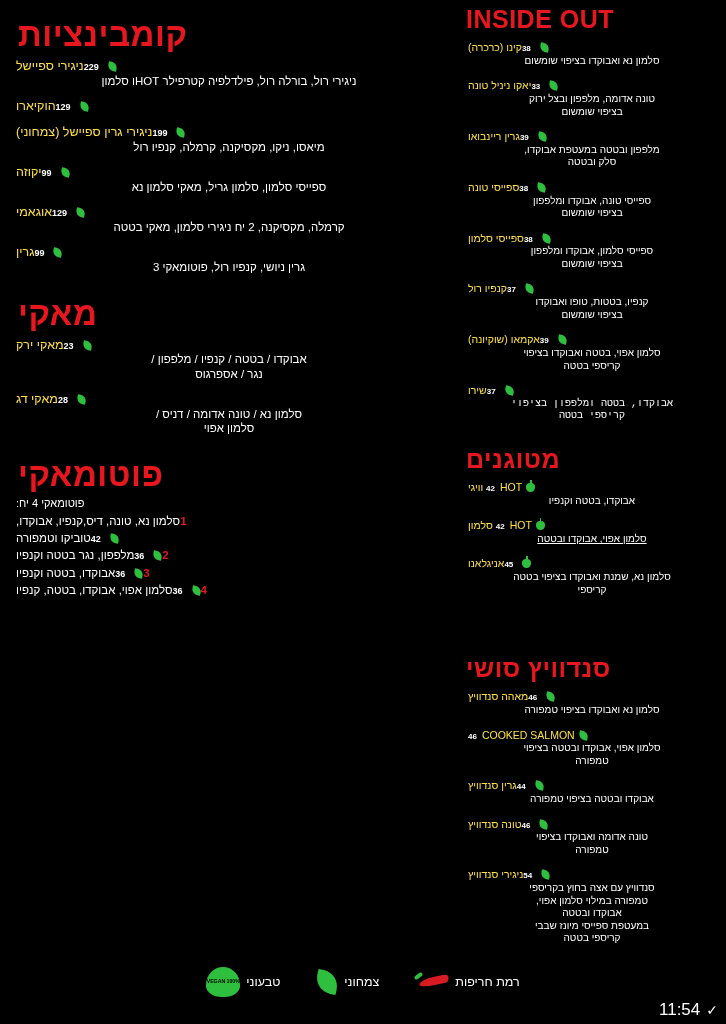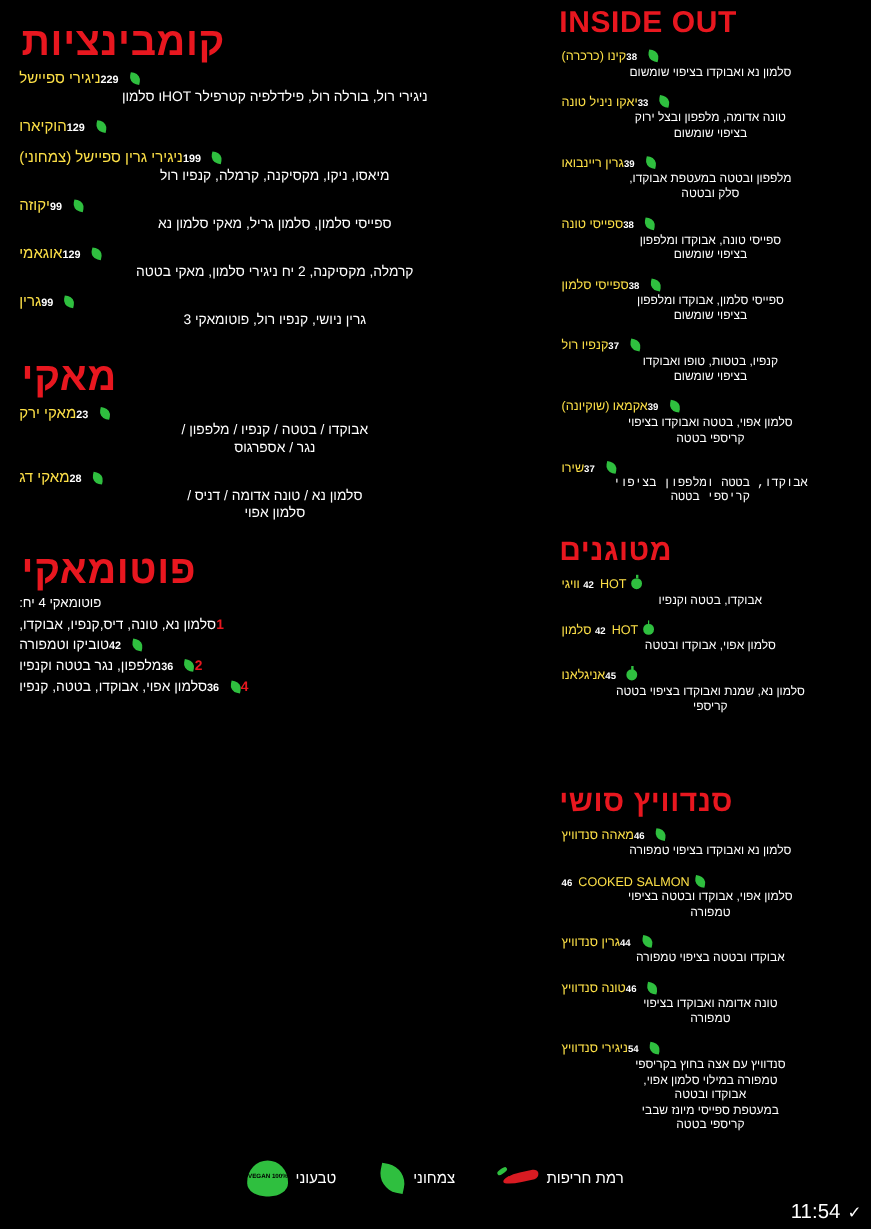--- a/index.html
+++ b/index.html
@@ -191,20 +191,23 @@
         <li>
           <span class="num">1</span><span>סלמון נא, טונה, דיס,קנפיו, אבוקדו,</span>
         </li>
         <li>
           <span class="leaf"></span><span class="price">42</span><span>טוביקו וטמפורה</span>
         </li>
         <li>
           <span class="num">2</span><span class="leaf"></span><span class="price">36</span><span>מלפפון, נגר בטטה וקנפיו</span>
         </li>
         <li>
+          <span class="num">3</span><span class="leaf"></span><span class="price">36</span><span>אבוקדו, בטטה וקנפיו</span>
+        </li>
+        <li>
           <span class="num">4</span><span class="leaf"></span><span class="price">36</span><span>סלמון אפוי, אבוקדו, בטטה, קנפיו</span>
         </li>
       </ul>
     </div>
   </div>
 
   <div class="col col-right" style="padding-top:7px;">
 
     <div class="section">
       <div class="sec-title">INSIDE OUT</div>
@@ -281,21 +284,21 @@
         <div class="item-head">
           <span class="leaf apple"></span><span class="price">42</span><span class="name">HOT וויגי</span>
         </div>
         <div class="desc" style="white-space:pre-line;">אבוקדו, בטטה וקנפיו</div>
       </div>
 
       <div class="item" style="padding:0 10px;">
         <div class="item-head">
           <span class="leaf apple"></span><span class="price">42</span><span class="name">HOT סלמון</span>
         </div>
-        <div class="desc" style="white-space:pre-line;">סלמון אפוי, אבוקדו ובטטה</div>
+        <div class="desc" style="white-space:pre-line;text-decoration:underline;">סלמון אפוי, אבוקדו ובטטה</div>
       </div>
 
       <div class="item" style="padding:0 10px;">
         <div class="item-head">
           <span class="leaf apple"></span><span class="price">45</span><span class="name">אניגלאנו</span>
         </div>
         <div class="desc" style="white-space:pre-line;">סלמון נא, שמנת ואבוקדו בציפוי בטטה
 קריספי</div>
       </div>
     </div>

